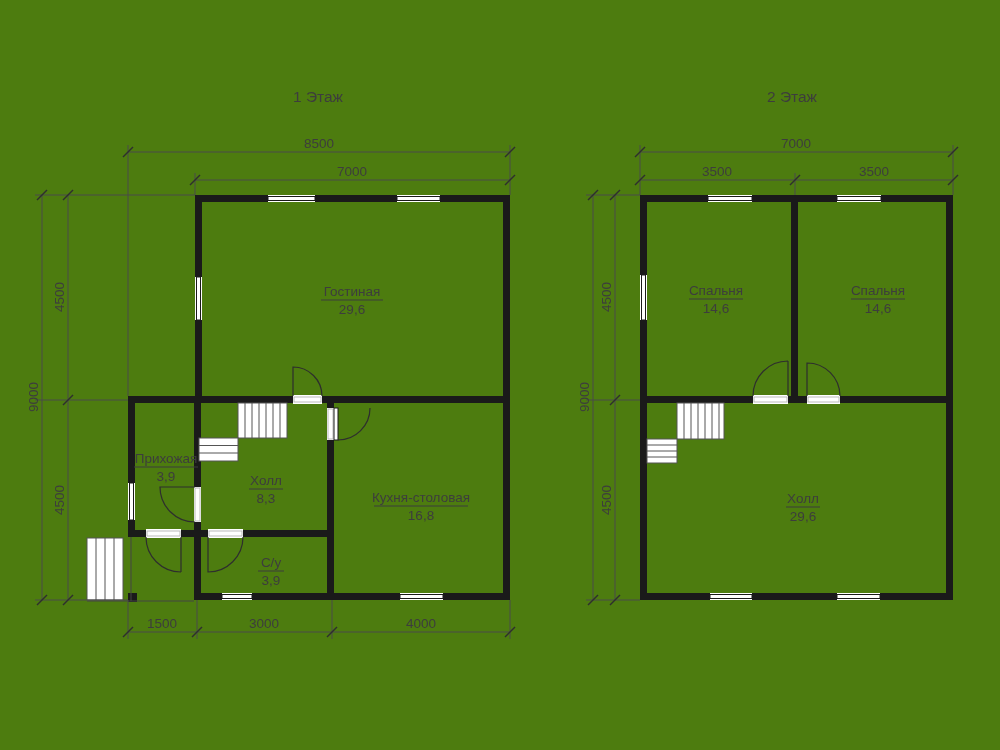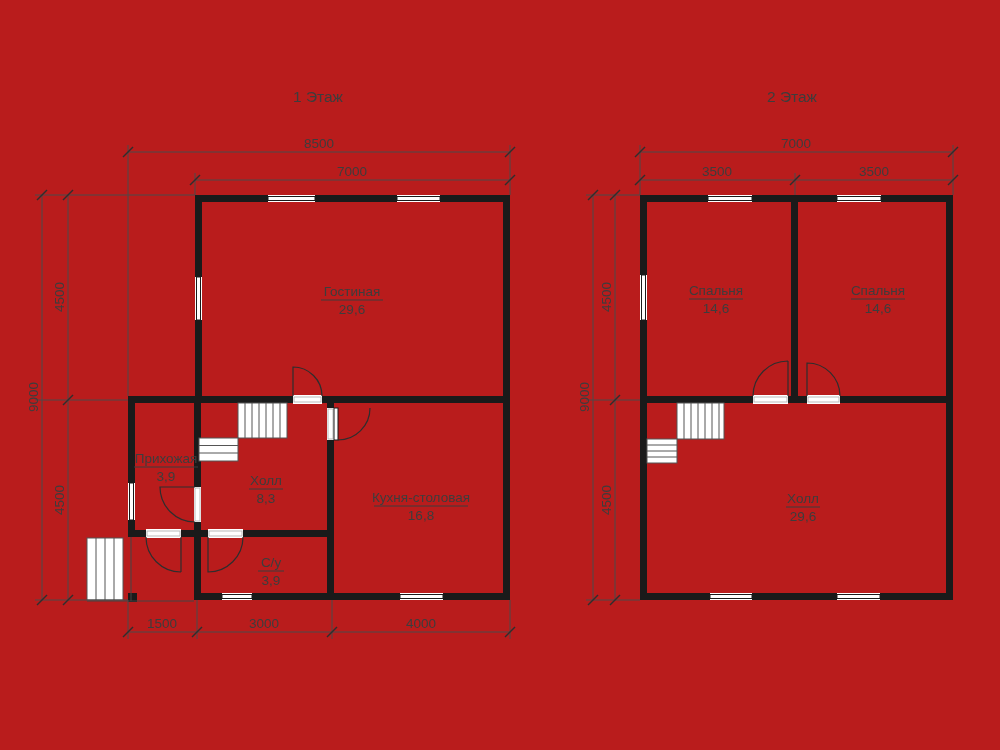--- a/index.html
+++ b/index.html
@@ -1,16 +1,16 @@
 <!DOCTYPE html>
 <html><head>
 <meta charset="utf-8">
 <style>
   html,body{margin:0;padding:0;background:#ffffff;}
-  .page{position:relative;width:1000px;height:750px;background:#b91c1c;overflow:hidden;
+  .page{position:relative;width:1000px;height:750px;background:#4d7c0f;overflow:hidden;
         font-family:"Liberation Sans","DejaVu Sans",sans-serif;}
   svg{display:block;}
   text{fill:#3d3d3d;font-family:"Liberation Sans","DejaVu Sans",sans-serif;}
   .title{font-size:15.5px;}
   .dim{font-size:13.5px;}
   .room{font-size:13.5px;}
   .wall{fill:#1a1a1a;stroke:none;}
   .open{fill:#ffffff;stroke:none;}
   .thresh{fill:none;stroke:#b3b3b3;stroke-width:0.9;}
   .winline{fill:#ffffff;stroke:#1a1a1a;stroke-width:1;}

